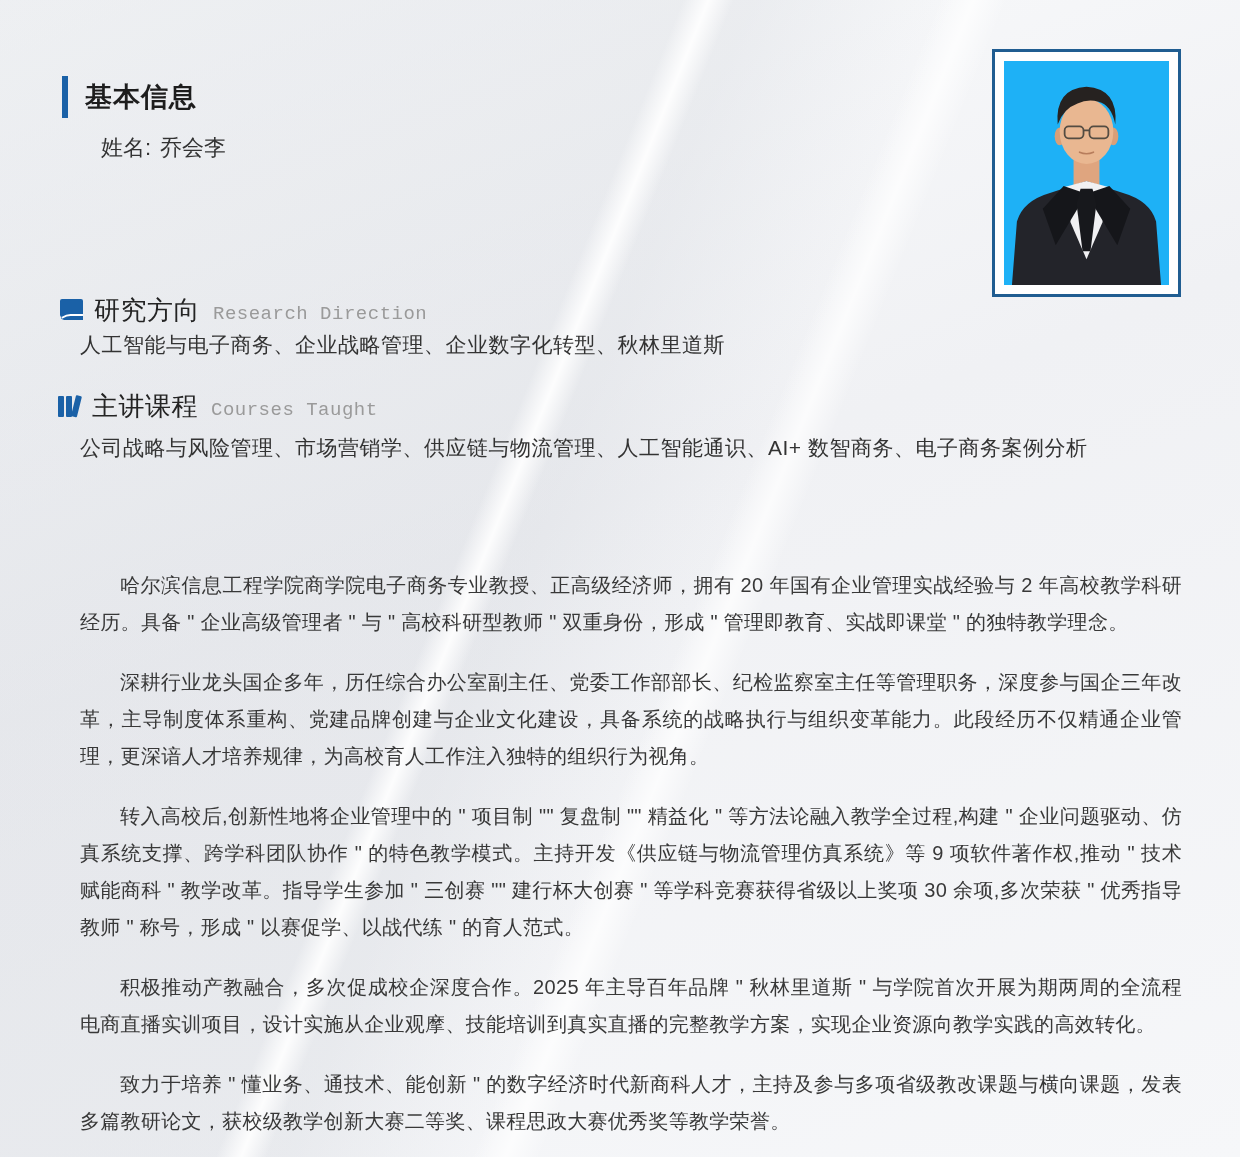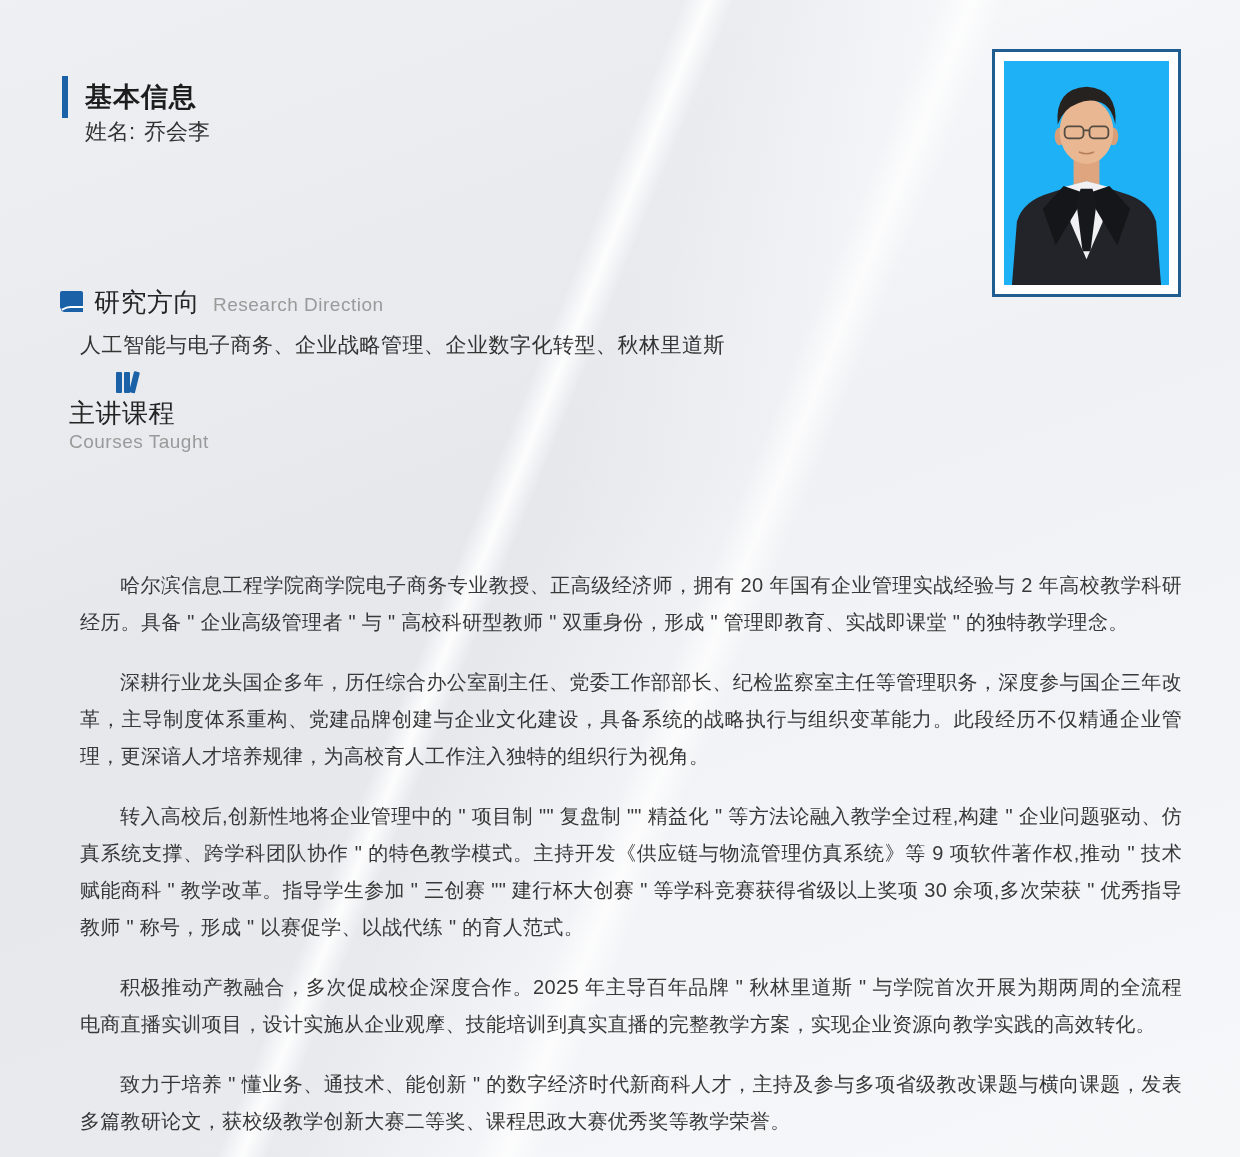--- a/index.html
+++ b/index.html
@@ -14,36 +14,36 @@
       linear-gradient(112deg, rgba(255,255,255,0) 40%, rgba(255,255,255,.9) 41.5%, rgba(255,255,255,0) 43%),
       linear-gradient(112deg, rgba(255,255,255,0) 55%, rgba(255,255,255,.75) 57%, rgba(255,255,255,0) 59%),
       linear-gradient(112deg, rgba(203,207,214,.28) 44%, rgba(203,207,214,0) 56%),
       linear-gradient(160deg,#fbfcfd 0%,#f0f1f4 45%,#f6f7f9 100%);
   }
   .abs{position:absolute;margin-top:21px;}
   
   .basic-heading{left:62px;top:55px;display:flex;align-items:center;}
   .bar{width:6px;height:42px;background:var(--accent);display:inline-block;}
   .basic-heading h1{margin:0 0 0 17px;font-size:27px;font-weight:700;color:#1d1d1d;letter-spacing:1px;}
-  .info-list{left:85px;top:110px;list-style:none;margin:0;padding:0;font-size:22px;color:#333;}
+  .info-list{left:85px;top:110px;list-style:none;margin:16px;padding:0;font-size:22px;color:#333;}
   .info-list li{height:44px;line-height:44px;}
   .info-list .val{margin-left:.4em;}
   
   .photo-frame{left:992px;top:49px;width:189px;height:248px;box-sizing:border-box;
     border:3px solid var(--frame);background:#fff;padding:9px;margin:0;}
   .photo-frame svg{display:block;width:100%;height:100%;}
   
   .sec-header{display:flex;align-items:baseline;}
   .sec-header .icon{align-self:center;width:27px;height:27px;margin-right:9px;flex:none;}
   .sec-header .cn{font-size:26px;font-weight:500;color:#242424;letter-spacing:.5px;}
-  .sec-header .en{font-family:Liberation Sans, sans-serif;font-size:19px;color:#9a9a9a;margin-left:13px;letter-spacing:.5px;}
+  .sec-header .en{font-family:Liberation Mono, monospace;font-size:19px;color:#9a9a9a;margin-left:13px;letter-spacing:.5px;}
   .sec-content{font-size:21px;color:#333;letter-spacing:.5px;}
-  .rd-header{left:58px;top:264px;}
+  .rd-header{left:58px;top:272px;}
   .rd-content{left:80px;top:310px;}
-  .ct-header{left:56px;top:348px;flex-direction:column;}
+  .ct-header{left:56px;top:368px;}
   .ct-content{left:80px;top:413px;}
   .pp-header{left:58px;top:480px;}
   
   .bio{left:80px;top:546px;width:1102px;}
   .bio p{margin:0 0 23px 0;font-size:20px;line-height:37px;color:#383838;
     text-align:justify;text-indent:2em;letter-spacing:.3px;}
   .icon .fill{fill:var(--accent);}
   .icon .line{stroke:#fff;stroke-width:2;fill:none;stroke-linecap:round;}
 </style>
 </head>
@@ -93,20 +93,21 @@
 
   <div class="abs sec-header ct-header">
     <svg class="icon" viewBox="0 0 27 27">
       <rect class="fill" x="2" y="3" width="6" height="21" rx="1"></rect>
       <rect class="fill" x="10" y="3" width="6" height="21" rx="1"></rect>
       <rect class="fill" x="17.5" y="2.5" width="6" height="21.5" rx="1" transform="rotate(14 20.5 13)"></rect>
     </svg>
     <span class="cn">主讲课程</span>
     <span class="en">Courses Taught</span>
   </div>
+  <div class="abs sec-content ct-content">公司战略与风险管理、市场营销学、供应链与物流管理、人工智能通识、AI+ 数智商务、电子商务案例分析</div>
 
 
   <div class="abs bio">
     <p>哈尔滨信息工程学院商学院电子商务专业教授、正高级经济师，拥有 20 年国有企业管理实战经验与 2 年高校教学科研经历。具备 " 企业高级管理者 " 与 " 高校科研型教师 " 双重身份，形成 " 管理即教育、实战即课堂 " 的独特教学理念。</p>
     <p>深耕行业龙头国企多年，历任综合办公室副主任、党委工作部部长、纪检监察室主任等管理职务，深度参与国企三年改革，主导制度体系重构、党建品牌创建与企业文化建设，具备系统的战略执行与组织变革能力。此段经历不仅精通企业管理，更深谙人才培养规律，为高校育人工作注入独特的组织行为视角。</p>
     <p>转入高校后,创新性地将企业管理中的 " 项目制 "" 复盘制 "" 精益化 " 等方法论融入教学全过程,构建 " 企业问题驱动、仿真系统支撑、跨学科团队协作 " 的特色教学模式。主持开发《供应链与物流管理仿真系统》等 9 项软件著作权,推动 " 技术赋能商科 " 教学改革。指导学生参加 " 三创赛 "" 建行杯大创赛 " 等学科竞赛获得省级以上奖项 30 余项,多次荣获 " 优秀指导教师 " 称号，形成 " 以赛促学、以战代练 " 的育人范式。</p>
     <p>积极推动产教融合，多次促成校企深度合作。2025 年主导百年品牌 " 秋林里道斯 " 与学院首次开展为期两周的全流程电商直播实训项目，设计实施从企业观摩、技能培训到真实直播的完整教学方案，实现企业资源向教学实践的高效转化。</p>
     <p>致力于培养 " 懂业务、通技术、能创新 " 的数字经济时代新商科人才，主持及参与多项省级教改课题与横向课题，发表多篇教研论文，获校级教学创新大赛二等奖、课程思政大赛优秀奖等教学荣誉。</p>
   </div>
 

